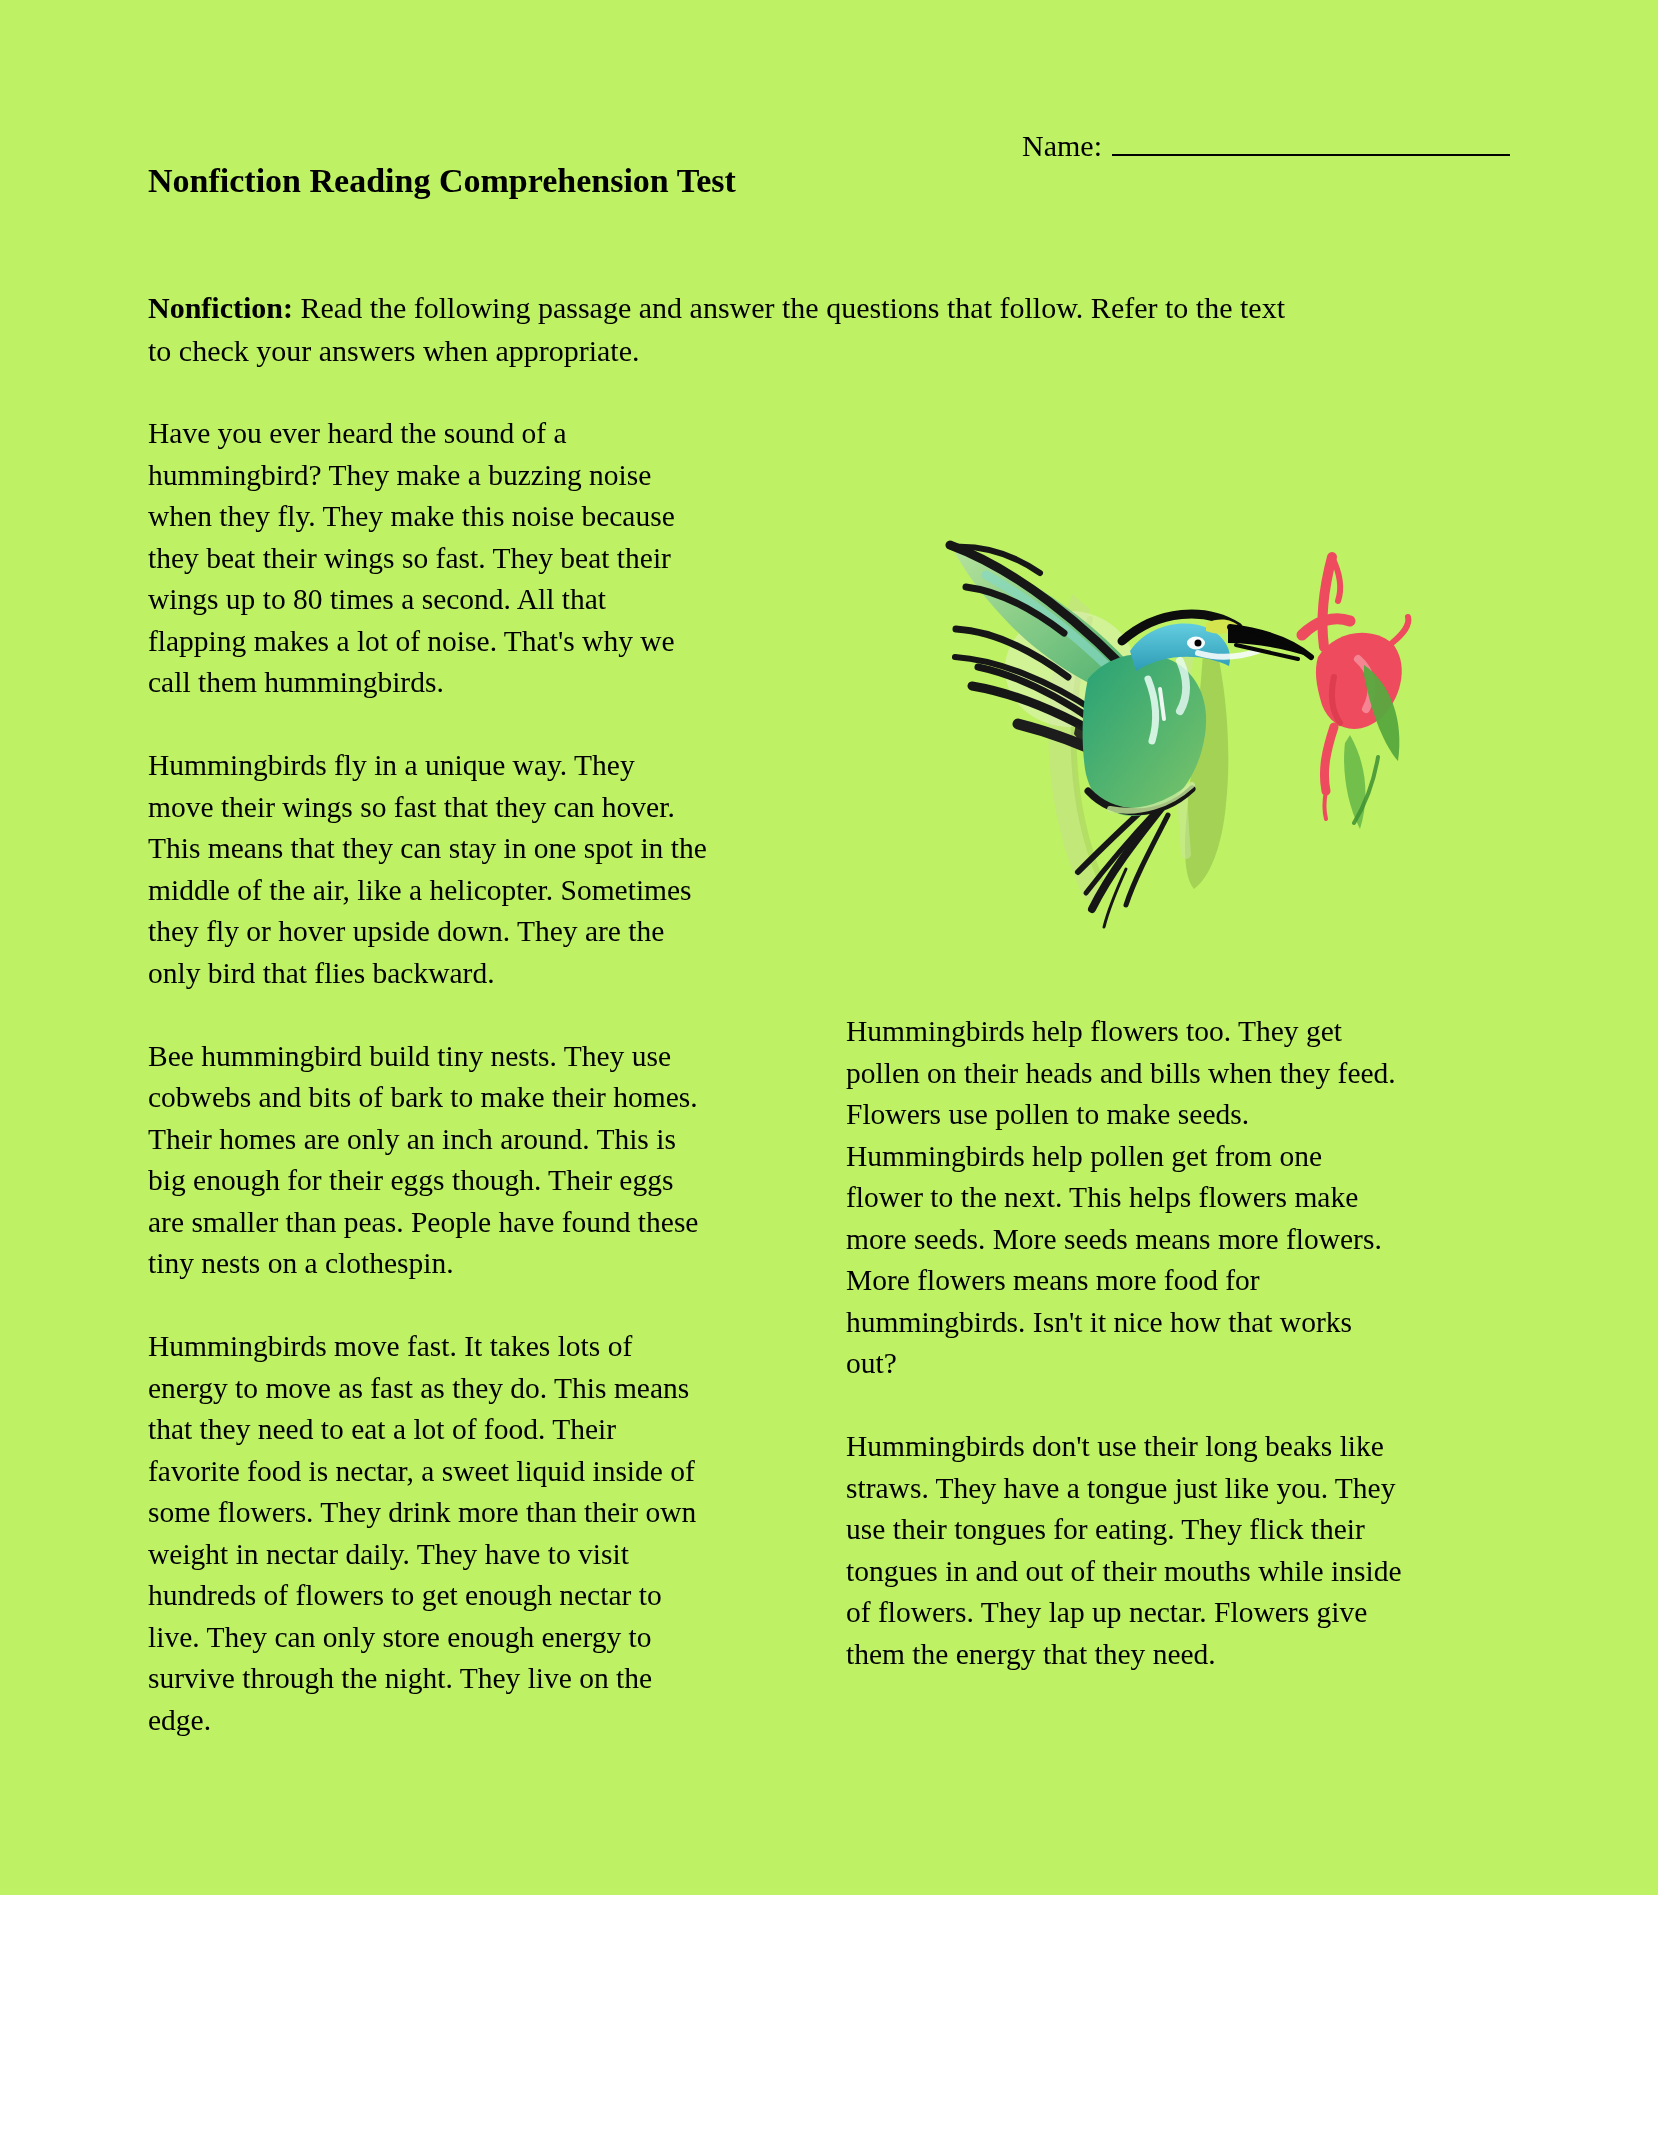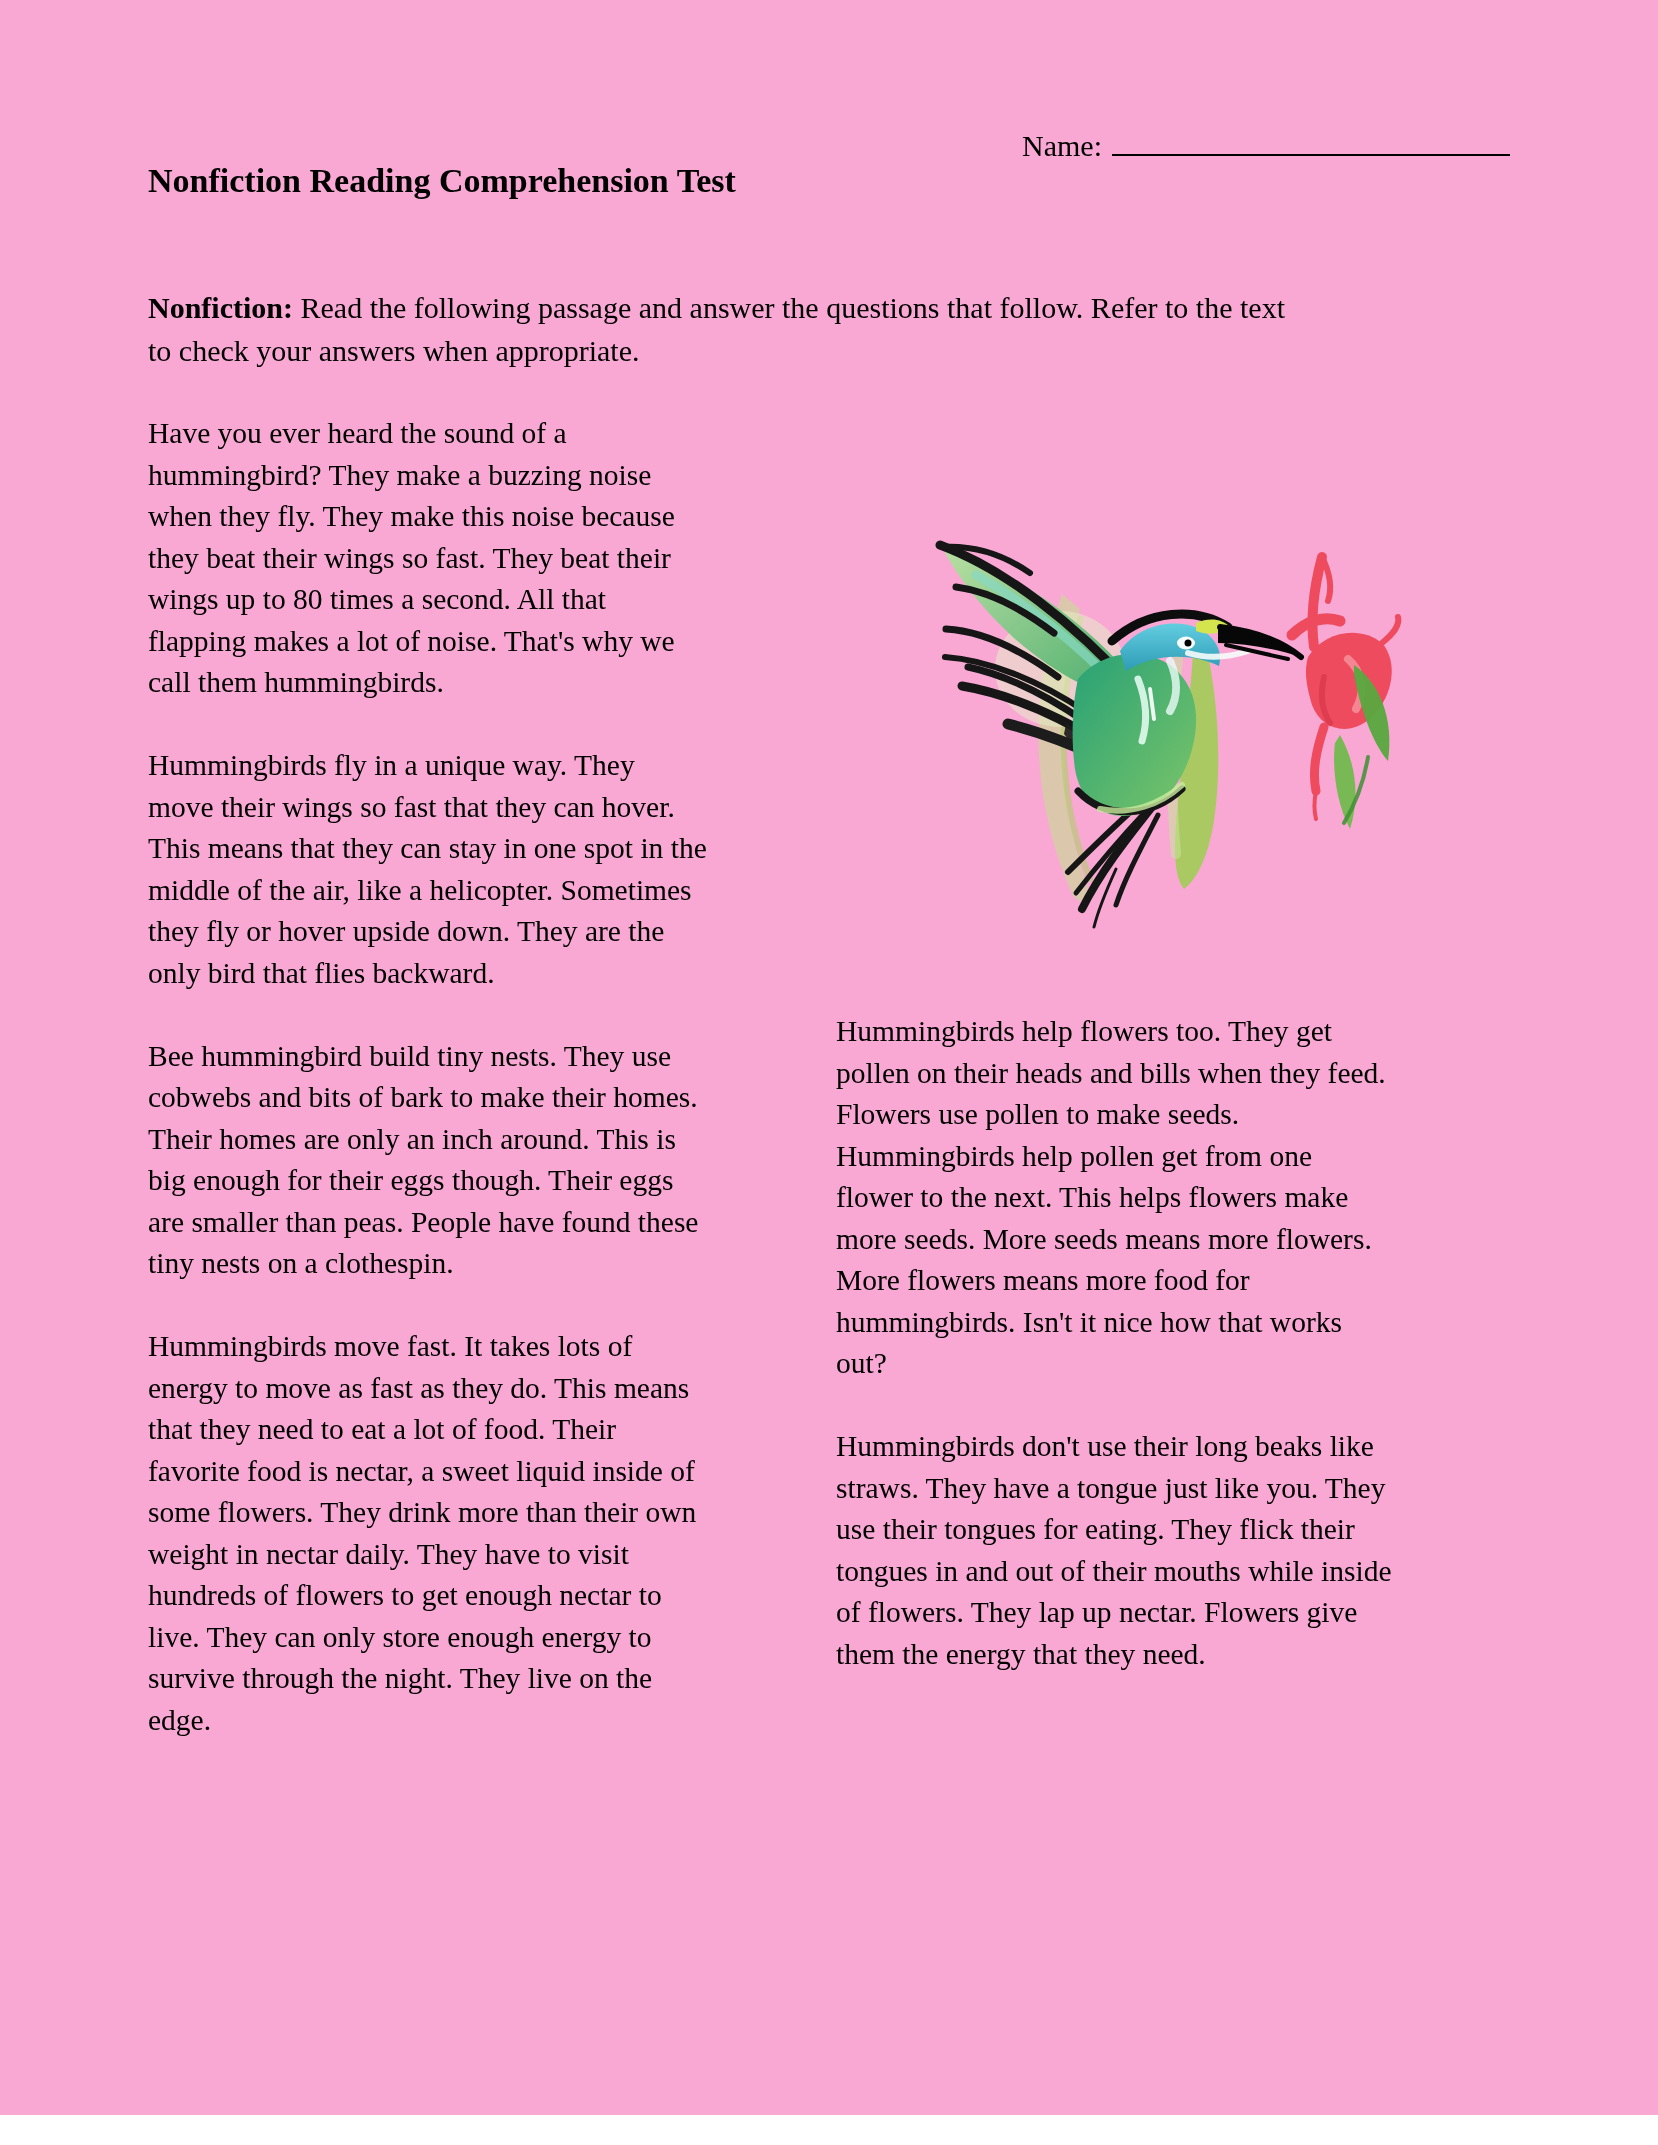--- a/index.html
+++ b/index.html
@@ -3,22 +3,22 @@
 <meta charset="utf-8">
 <style>
   html, body {
     margin: 0;
     padding: 0;
     background: #ffffff;
   }
   .page {
     position: relative;
     width: 1658px;
-    height: 2115px;
-    background: #f9a8d4;
+    height: 1895px;
+    background: #bef264;
     font-family: "Liberation Serif", "DejaVu Serif", serif;
     color: #000000;
     overflow: hidden;
   }
   .name-block {
     position: absolute;
     left: 1022px;
     top: 122px;
     font-size: 30px;
     white-space: nowrap;
@@ -46,21 +46,21 @@
     width: 1348px;
     font-size: 30px;
     line-height: 43px;
   }
   .directions .dir-text { white-space: pre-line; }
   .columns {
     position: absolute;
     left: 148px;
     top: 413px;
     display: flex;
-    gap: 12px;
+    gap: 22px;
   }
   .col-left  { width: 676px; }
   .col-right { width: 672px; }
   .para {
     font-size: 29.5px;
     line-height: 41.5px;
     white-space: pre-line;
     margin: 0 0 41.5px 0;
   }
   .bird-figure {

